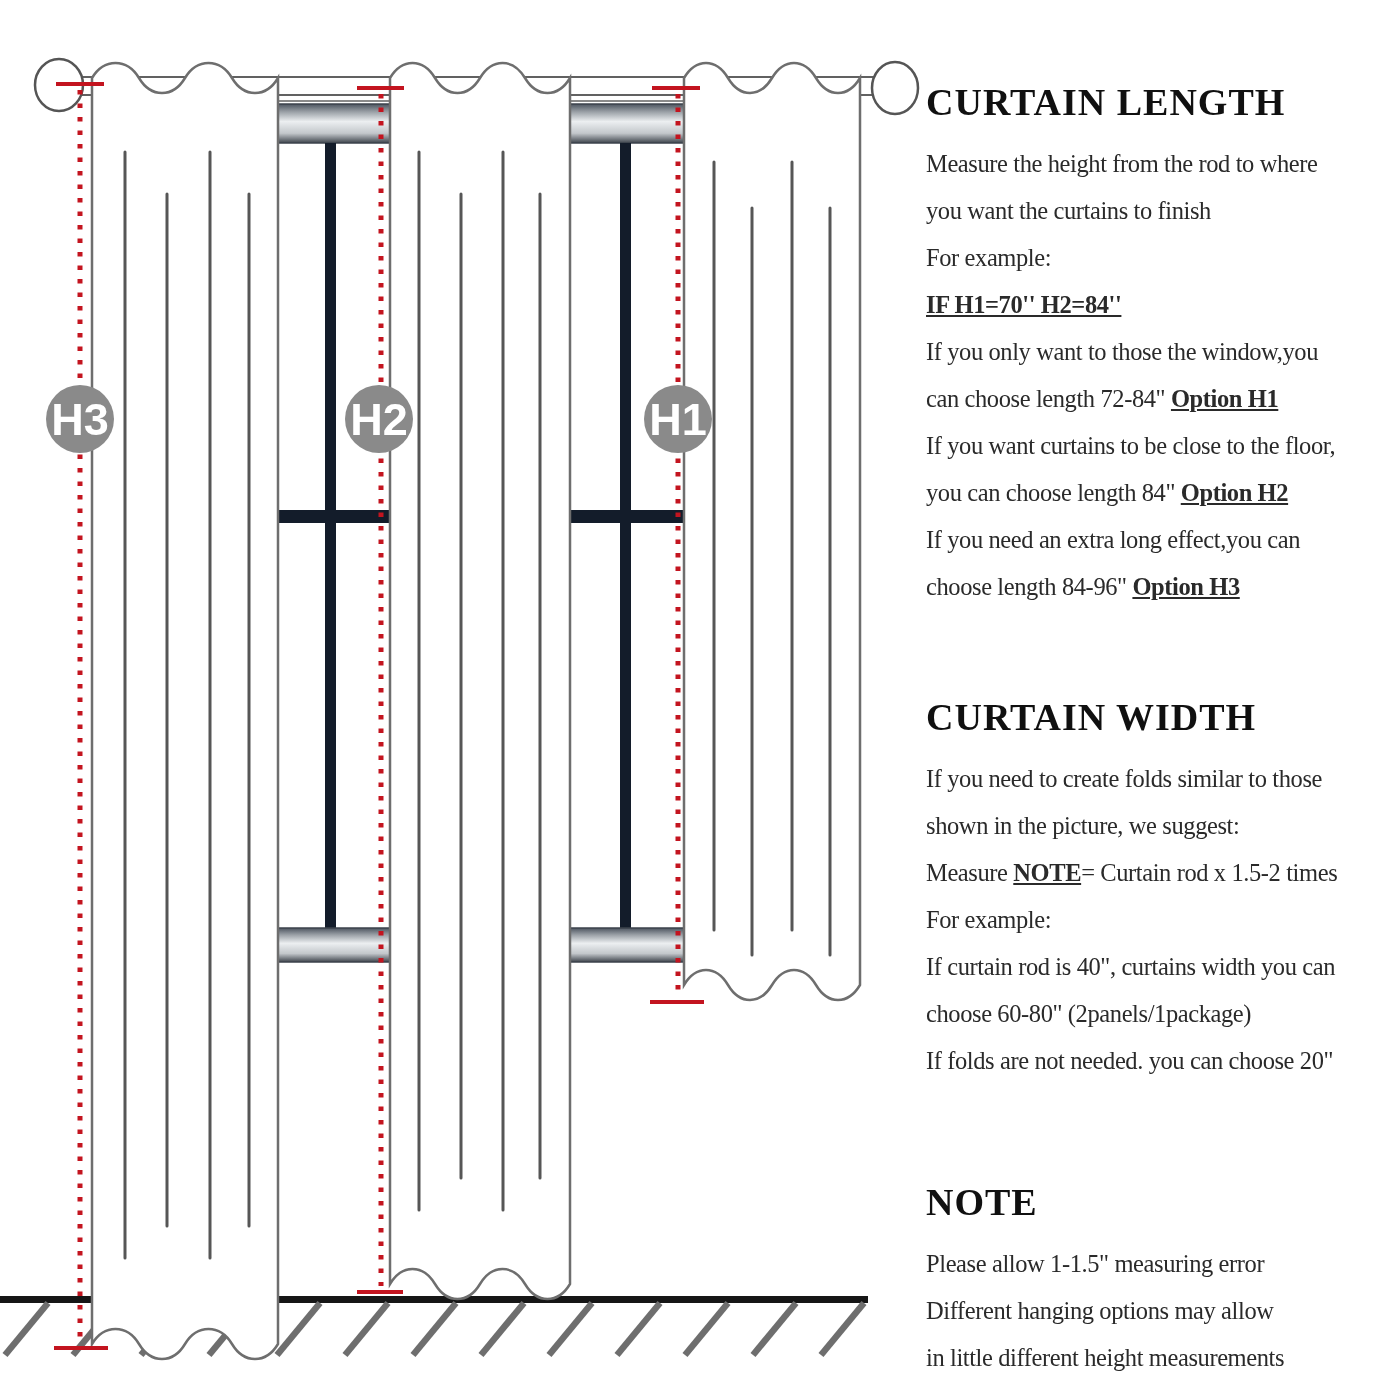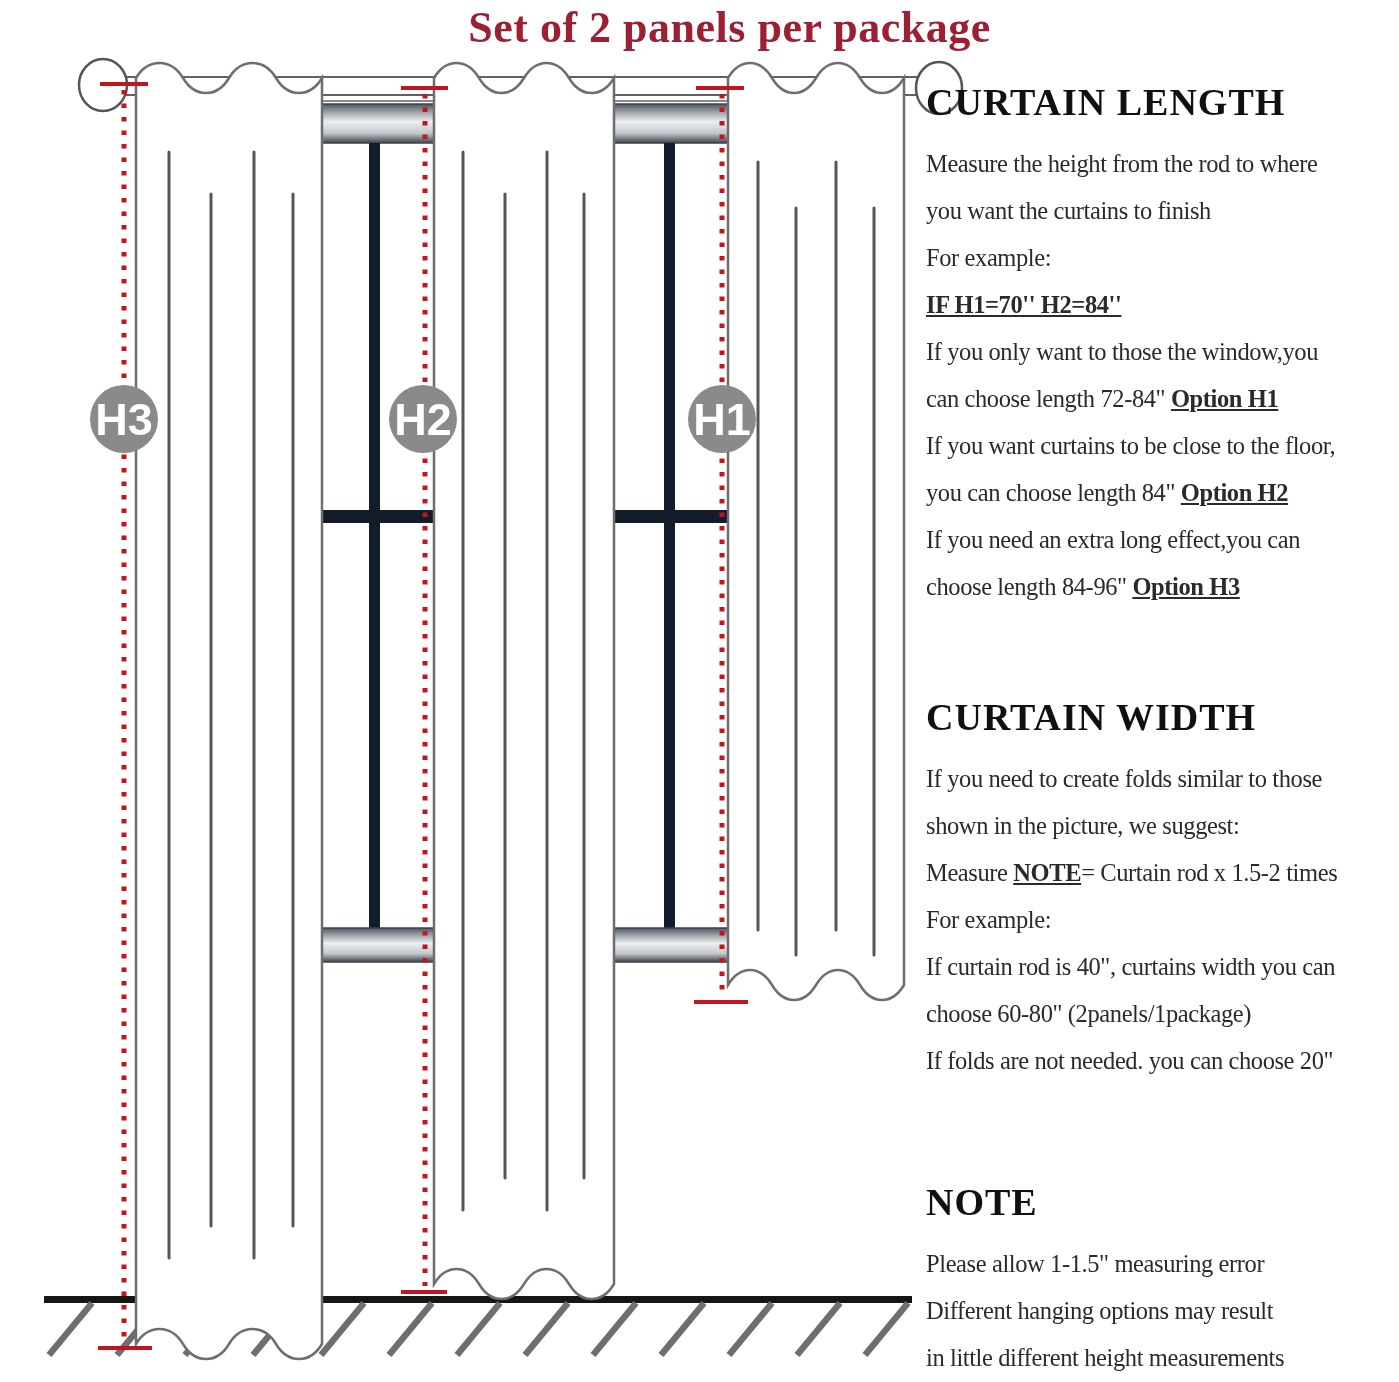--- a/index.html
+++ b/index.html
@@ -1,38 +1,37 @@
 <!DOCTYPE html>
 <html><head>
 <meta charset="utf-8">
 <style>
   html,body{margin:0;padding:0;background:#fff;}
   .canvas{position:relative;width:1399px;height:1382px;background:#ffffff;overflow:hidden;
           font-family:"Liberation Serif","DejaVu Serif",serif;}
   .title{position:absolute;top:2px;left:60px;width:1339px;text-align:center;
          font-size:44px;font-weight:700;color:#9d1f33;letter-spacing:0.5px;}
-  .svg-wrap{position:absolute;left:0;top:0;width:930px;height:1138px;margin-left:44px;}
+  .svg-wrap{position:absolute;left:0;top:0;width:930px;height:1138px;}
   .section{position:absolute;left:926px;width:478px;color:#222;}
   .sec-s1{top:80px;}
   .sec-s2{top:695px;}
   .sec-s3{top:1180px;}
   .sec-heading{font-size:38px;font-weight:700;color:#101010;letter-spacing:1px;margin:0 0 16px 0;}
   .txt-lines{margin:0;}
   .txt-line{height:47px;line-height:47px;font-size:24.5px;letter-spacing:-0.4px;
             color:#2a2a2a;white-space:nowrap;}
   .txt-line .b{font-weight:700;text-decoration:underline;}
   .marker-label{font-family:"Liberation Sans","DejaVu Sans",sans-serif;font-weight:700;
                 fill:#ffffff;font-size:45px;}
 </style>
 </head>
 <body>
 
 <div class="canvas">
 
-  <div class="title">Set of 2 panels per package</div>
 
   <div class="svg-wrap">
     <svg width="930" height="1382" viewBox="0 0 930 1382" xmlns="http://www.w3.org/2000/svg">
       <defs>
         <linearGradient id="metal" x1="0" y1="0" x2="0" y2="1">
           <stop offset="0" stop-color="#4d5560"></stop>
           <stop offset="0.2" stop-color="#9aa0a6"></stop>
           <stop offset="0.45" stop-color="#eceff1"></stop>
           <stop offset="0.75" stop-color="#c3c7cb"></stop>
           <stop offset="1" stop-color="#3f454d"></stop>
@@ -164,18 +163,18 @@
         <div class="txt-line"><span>If curtain rod is 40", curtains width you can</span></div>
         <div class="txt-line"><span>choose 60-80" (2panels/1package)</span></div>
         <div class="txt-line"><span>If folds are not needed. you can choose 20"</span></div>
       </div>
   </div>
 
   <div class="section sec-s3">
     <div class="sec-heading">NOTE</div>
     <div class="txt-lines">
         <div class="txt-line"><span>Please allow 1-1.5" measuring error</span></div>
-        <div class="txt-line"><span>Different hanging options may result</span></div>
+        <div class="txt-line"><span>Different hanging options may allow</span></div>
         <div class="txt-line"><span>in little different height measurements</span></div>
       </div>
   </div>
 
 </div>
 
 </body></html>

